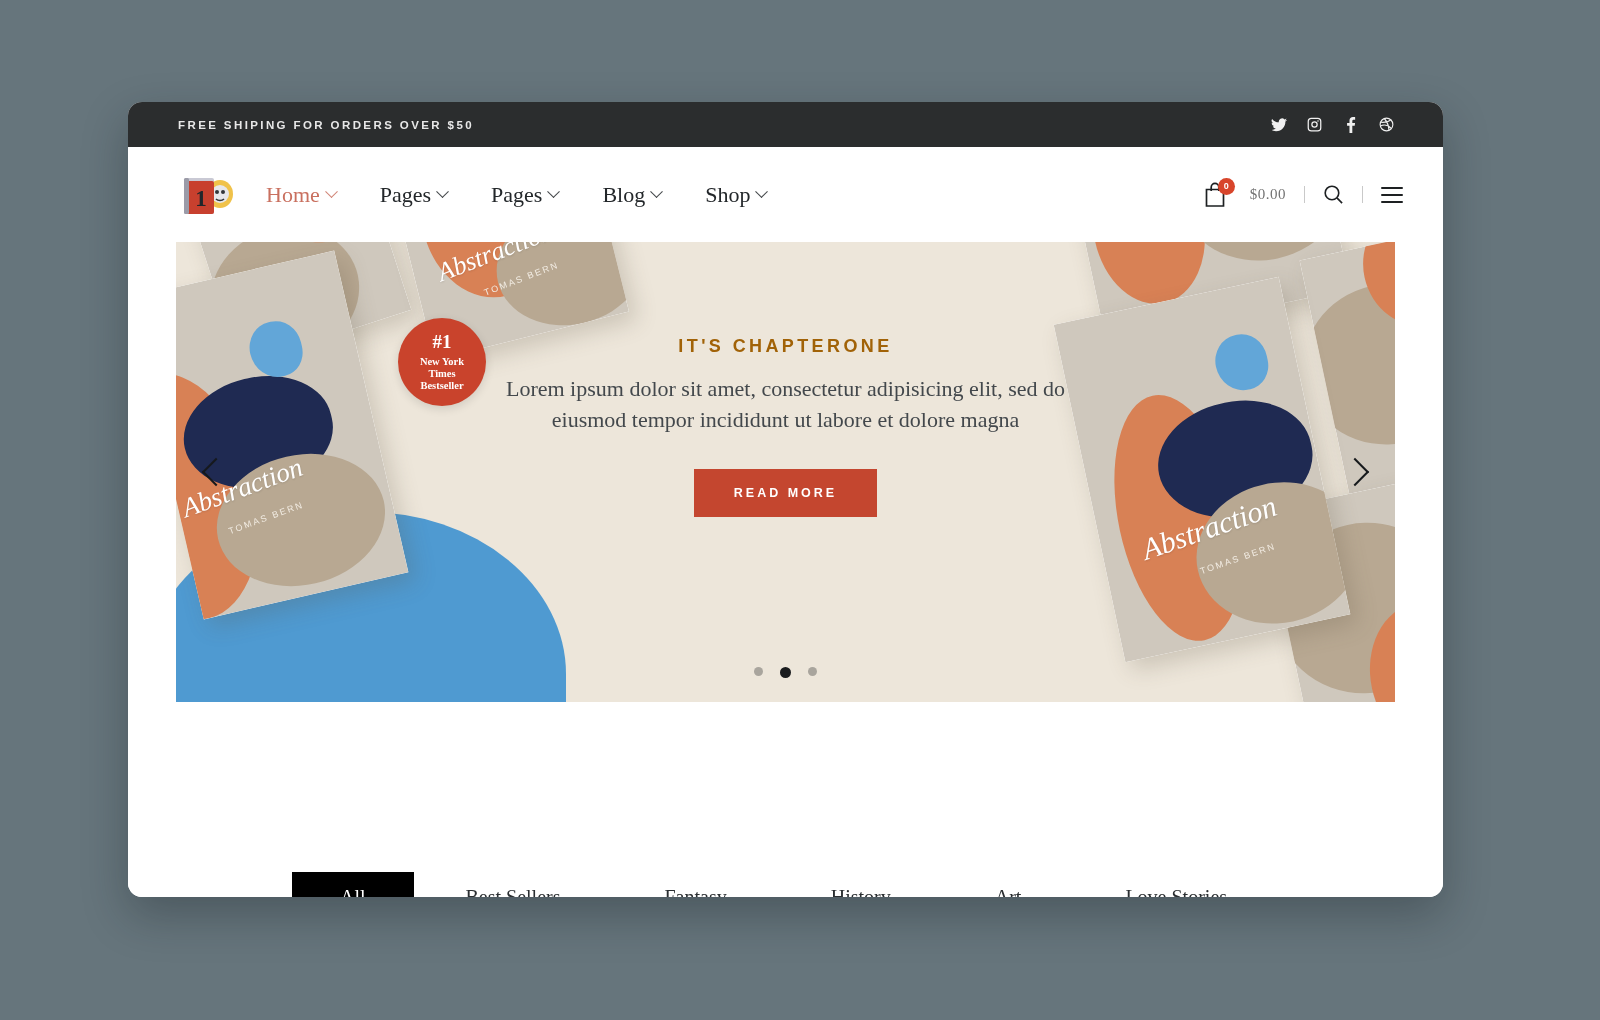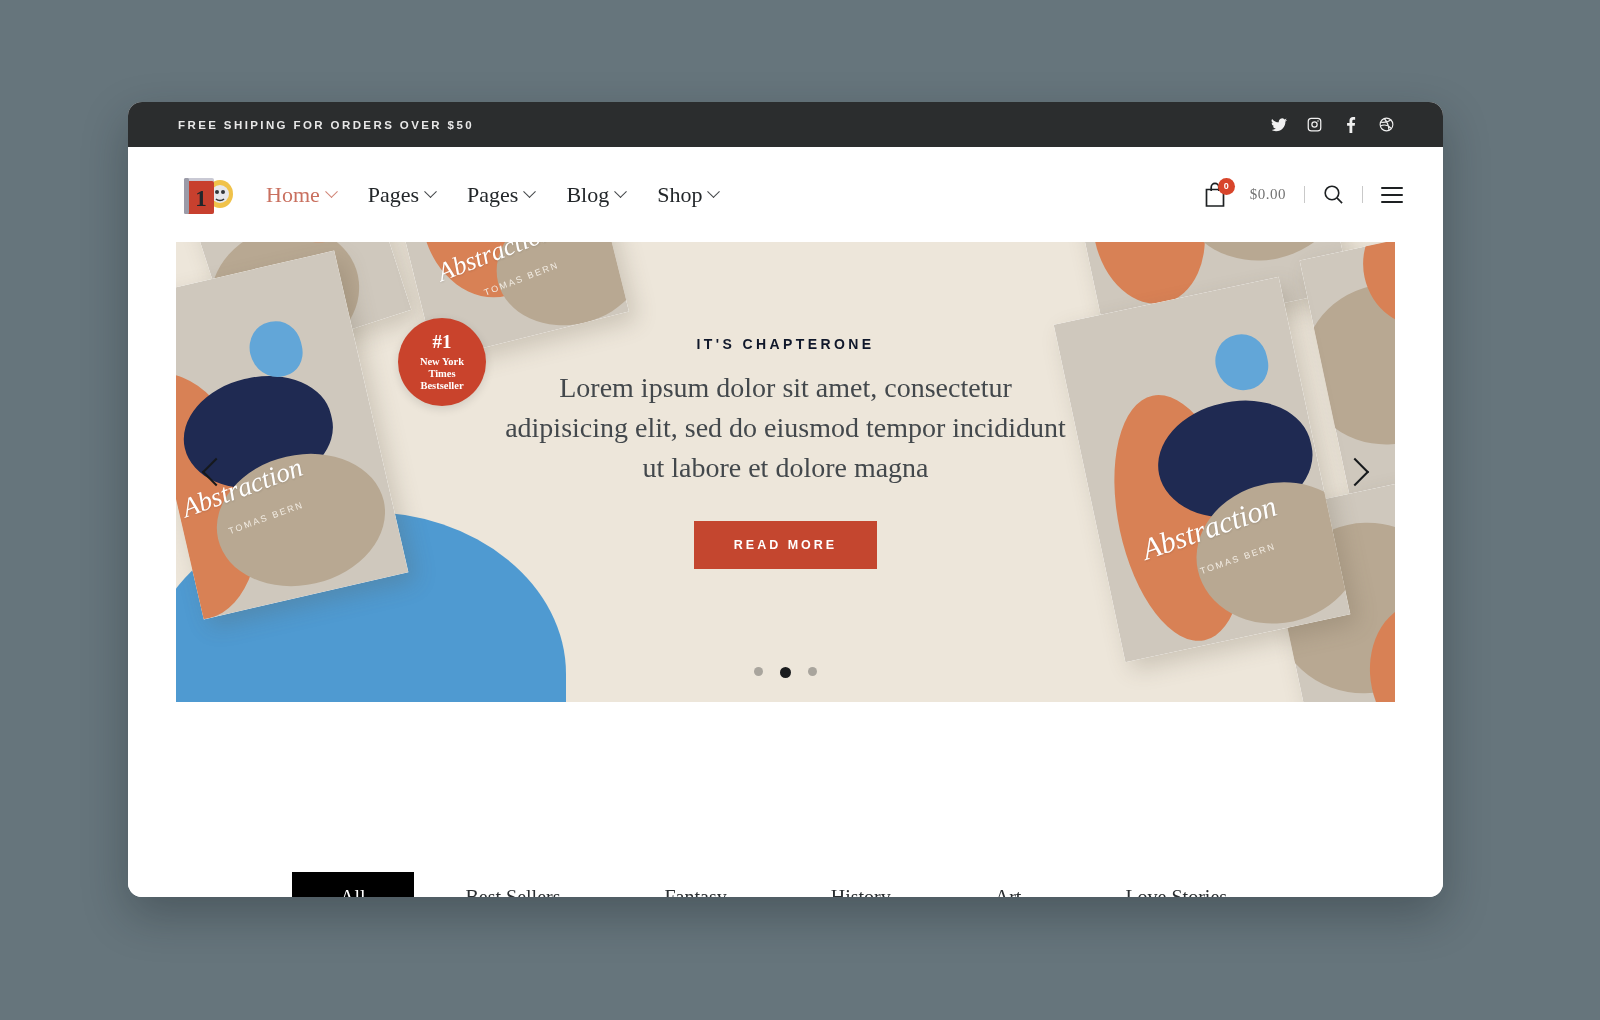--- a/index.html
+++ b/index.html
@@ -47,21 +47,21 @@
   
   .header {
     height: 95px;
     background: #fff;
     display: flex; align-items: center;
     padding: 0 40px 0 48px;
   }
   .logo { width: 64px; height: 50px; position: relative; cursor: pointer; }
   .nav {
     display: flex; align-items: center;
-    gap: 32px;
+    gap: 44px;
     margin-left: 26px;
   }
   .nav-item {
     display: flex; align-items: center; gap: 7px;
     font-family: "Liberation Serif", serif;
     font-size: 22px;
     color: #23272a;
     cursor: pointer;
     white-space: nowrap;
   }
@@ -191,31 +191,31 @@
   .badge-bs .btxt { font-size: 10.5px; font-weight: 700; }
 
   
   .hero-copy {
     position: absolute; inset: 0;
     display: flex; flex-direction: column; align-items: center;
     padding-top: 94px;
     text-align: center;
   }
   .eyebrow {
-    font-size: 14px; letter-spacing: 3.4px;
-    color: #0f172a; font-weight: 600;
+    font-size: 18px; letter-spacing: 3.4px;
+    color: #a16207; font-weight: 600;
   }
   .hero-title {
     font-family: "Liberation Serif", serif;
     font-size: 58px; color: #14181b;
     margin-top: 10px; letter-spacing: -.5px;
   }
   .hero-sub {
     font-family: "Liberation Serif", serif;
-    font-size: 28px; color: #43484c;
+    font-size: 22px; color: #43484c;
     line-height: 1.42; margin-top: 16px;
     max-width: 580px;
   }
   .btn-read {
     margin-top: 34px;
     background: #c4462f; color: #fff;
     border: 0; padding: 17px 40px;
     font-size: 12.5px; letter-spacing: 3px; font-weight: 600;
     cursor: pointer;
   }

